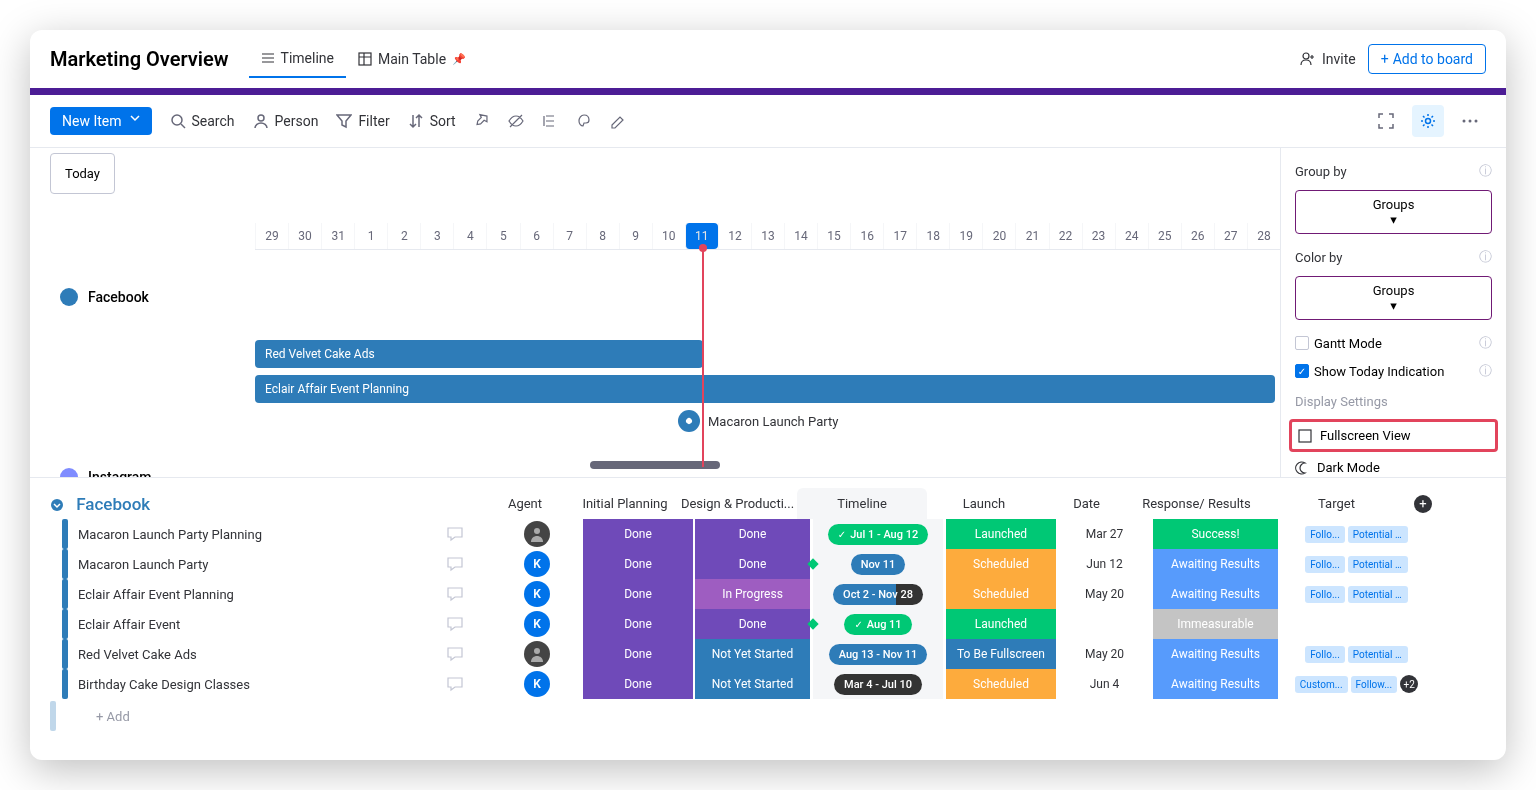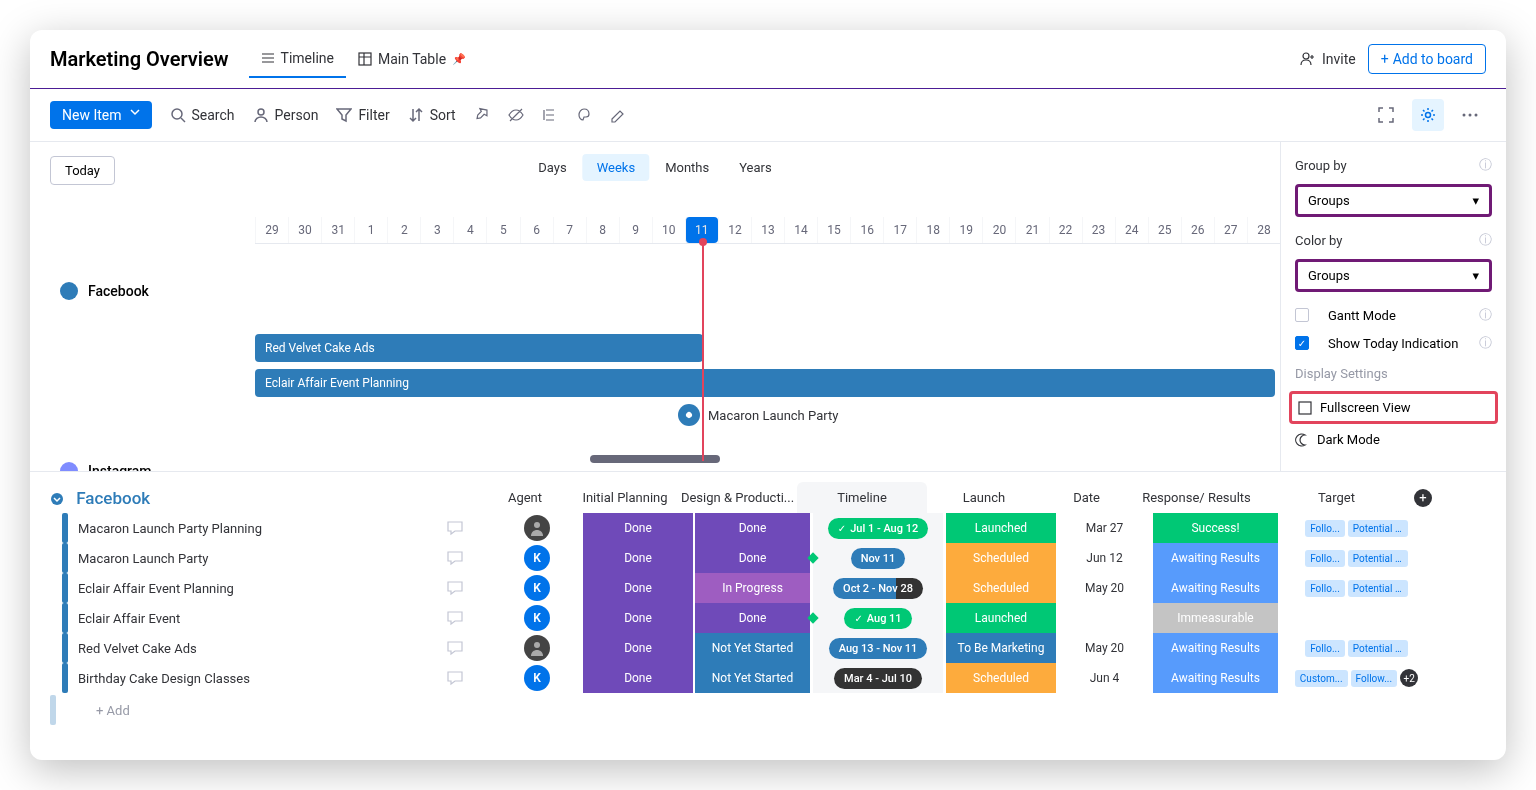--- a/index.html
+++ b/index.html
@@ -1,41 +1,41 @@
 <!DOCTYPE html>
 <html><head>
 <meta charset="utf-8">
 <style>
 * { margin: 0; padding: 0; box-sizing: border-box; font-family: -apple-system, BlinkMacSystemFont, "Segoe UI", Roboto, Helvetica, Arial, sans-serif; }
 body { background: #fff; padding: 30px; }
 .frame { width: 1476px; height: 730px; background: #fff; border-radius: 12px; box-shadow: 0 10px 40px rgba(0,0,0,0.25); overflow: hidden; position: relative; }
 
 
-.header { display: flex; align-items: center; padding: 10px 20px; border-bottom: 1px solid #4c1d95; }
+.header { display: flex; align-items: center; padding: 10px 20px; border-bottom: 7px solid #4c1d95; }
 .board-title { font-size: 20px; font-weight: 600; margin-right: 20px; }
 .tab { display: flex; align-items: center; gap: 6px; padding: 10px 12px; font-size: 14px; color: #323338; cursor: pointer; }
 .tab.active { border-bottom: 2px solid #0073ea; }
 .pin-icon { font-size: 11px; color: #676879; }
 .spacer { flex: 1; }
 .invite { display: flex; align-items: center; gap: 6px; font-size: 14px; color: #323338; margin-right: 12px; cursor: pointer; }
 .add-board { border: 1px solid #0073ea; color: #0073ea; border-radius: 4px; padding: 6px 12px; font-size: 14px; display: flex; align-items: center; gap: 4px; cursor: pointer; }
 
 
 .toolbar { display: flex; align-items: center; padding: 10px 20px; gap: 18px; border-bottom: 1px solid #e6e9ef; }
 .new-item { background: #0073ea; color: #fff; border-radius: 4px; padding: 6px 12px; font-size: 14px; display: flex; gap: 8px; cursor: pointer; }
 .tb { display: flex; align-items: center; gap: 6px; font-size: 14px; color: #323338; cursor: pointer; }
 .tb-icon { color: #676879; }
 .tb-right { margin-left: auto; display: flex; gap: 10px; align-items: center; }
 .icon-btn { width: 32px; height: 32px; display: flex; align-items: center; justify-content: center; border-radius: 4px; cursor: pointer; color: #676879; }
 .icon-btn.active { background: #e5f4ff; color: #0073ea; }
 
 
 .timeline-section { display: flex; position: relative; height: 330px; border-bottom: 1px solid #e6e9ef; }
 .timeline-left { width: 1250px; position: relative; overflow: hidden; }
-.today-btn { position: absolute; left: 20px; top: 14px; padding: 6px 14px; font-size: 13px; border: 1px solid #c3c6d4; border-radius: 4px; cursor: pointer; z-index: 3; }
+.today-btn { position: absolute; left: 20px; top: 5px; padding: 12px 14px; font-size: 13px; border: 1px solid #c3c6d4; border-radius: 4px; cursor: pointer; z-index: 3; }
 .scale-tabs { display: flex; position: absolute; left: 50%; transform: translateX(-50%); top: 12px; gap: 2px; z-index: 3; }
 .scale-tab { padding: 6px 14px; font-size: 13px; color: #323338; border-radius: 4px; cursor: pointer; }
 .scale-tab.active { background: #e5f4ff; color: #0073ea; }
 
 .week-headers { position: absolute; top: 50px; left: 225px; right: 0; display: flex; }
 .week-header { flex: 1; text-align: center; font-size: 13px; color: #676879; }
 .week-header b { font-weight: 600; color: #323338; }
 
 .day-row { position: absolute; top: 75px; left: 225px; right: 0; display: flex; border-bottom: 1px solid #e6e9ef; }
 .day-cell { flex: 1; text-align: center; font-size: 12px; color: #676879; padding: 6px 0; border-left: 1px solid #f5f6f8; }
@@ -52,23 +52,23 @@
 .milestone { position: absolute; display: flex; align-items: center; gap: 8px; font-size: 13px; color: #323338; }
 .milestone-dot { width: 22px; height: 22px; border-radius: 50%; background: #2e7cb8; display: flex; align-items: center; justify-content: center; }
 .milestone-inner { width: 12px; height: 12px; border-radius: 50%; background: #fff; border: 3px solid #2e7cb8; transform: rotate(45deg);}
 .today-line { position: absolute; top: 102px; bottom: 10px; width: 2px; background: #e2445c; z-index: 1; }
 .today-line::after { content: ''; position: absolute; top: -6px; left: -3px; width: 8px; height: 8px; border-radius: 50%; background: #e2445c; }
 .scrollbar-mock { position: absolute; bottom: 8px; left: 50%; transform: translateX(-50%); width: 130px; height: 8px; background: #676879; border-radius: 4px; }
 
 
 .settings-panel { width: 226px; border-left: 1px solid #e6e9ef; padding: 14px; font-size: 13px; }
 .settings-row { display: flex; justify-content: space-between; align-items: center; margin-bottom: 10px; color: #323338; }
-.settings-select { width: 100%; padding: 6px 10px; border: 3px solid #701a75; border-radius: 4px; font-size: 13px; display: flex; justify-content: space-between; align-items: center; margin-bottom: 14px; cursor: pointer; }
+.settings-select { width: 100%; padding: 6px 10px; border: 1px solid #701a75; border-radius: 4px; font-size: 13px; display: flex; justify-content: space-between; align-items: center; margin-bottom: 14px; cursor: pointer; flex-direction: column; }
 .cb-row { display: flex; align-items: center; gap: 8px; margin-bottom: 10px; justify-content: space-between;}
-.cb-row label { display: flex; align-items: center; gap: 19px; flex:1; }
+.cb-row label { display: flex; align-items: center; gap: 5px; flex:1; }
 .info-icon { color: #c3c6d4; cursor: pointer; }
 .checkbox { width: 14px; height: 14px; border: 1px solid #c3c6d4; border-radius: 2px; display: flex; align-items: center; justify-content: center; font-size: 10px; }
 .checkbox.checked { background: #0073ea; border-color: #0073ea; color: #fff; }
 .display-header { color: #9699a6; margin: 14px 0 10px; }
 .highlight-red { border: 3px solid #e2445c; border-radius: 4px; padding: 6px; margin: 0 -6px 8px; }
 .mode-row { display: flex; align-items: center; gap: 8px; cursor: pointer; }
 
 
 .table-section { padding: 10px 20px; }
 .group-header { display: flex; align-items: center; }
@@ -234,26 +234,20 @@
             <circle cx="8" cy="2" r="1.5" fill="#676879"></circle>
             <circle cx="14" cy="2" r="1.5" fill="#676879"></circle>
           </svg>
         </div>
     </div>
   </div>
 
   <div class="timeline-section">
     <div class="timeline-left">
       <div class="today-btn">Today</div>
-      <div class="scale-tabs">
-        <div class="scale-tab">Days</div>
-        <div class="scale-tab active">Weeks</div>
-        <div class="scale-tab">Months</div>
-        <div class="scale-tab">Years</div>
-      </div>
 
       <div class="day-row" id="day-row">
           <div class="day-cell">29</div>
           <div class="day-cell">30</div>
           <div class="day-cell">31</div>
           <div class="day-cell">1</div>
           <div class="day-cell">2</div>
           <div class="day-cell">3</div>
           <div class="day-cell">4</div>
           <div class="day-cell">5</div>
@@ -491,21 +485,21 @@
                 <circle cx="8" cy="5" r="3" fill="#aaa"></circle>
                 <path d="M2 16c0-4 3-6 6-6s6 2 6 6" fill="#aaa"></path>
               </svg>
             </div>
           </div>
           <div class="cell-status done">Done</div>
           <div class="cell-status2 nys">Not Yet Started</div>
           <div class="cell-tl">
             <div class="tl-pill tl-blue"> Aug 13 - Nov 11</div>
           </div>
-          <div class="cell-launch tbd">To Be Marketing</div>
+          <div class="cell-launch tbd">To Be Fullscreen</div>
           <div class="cell-date">May 20</div>
           <div class="cell-rr awaiting">Awaiting Results</div>
           <div class="cell-target">
             <div class="target-chip">Follo...</div>
             <div class="target-chip">Potential Foll...</div>
           </div>
         </div>
         <div class="row">
           <div class="row-bar"></div>
           <div class="row-name">Birthday Cake Design Classes</div>

